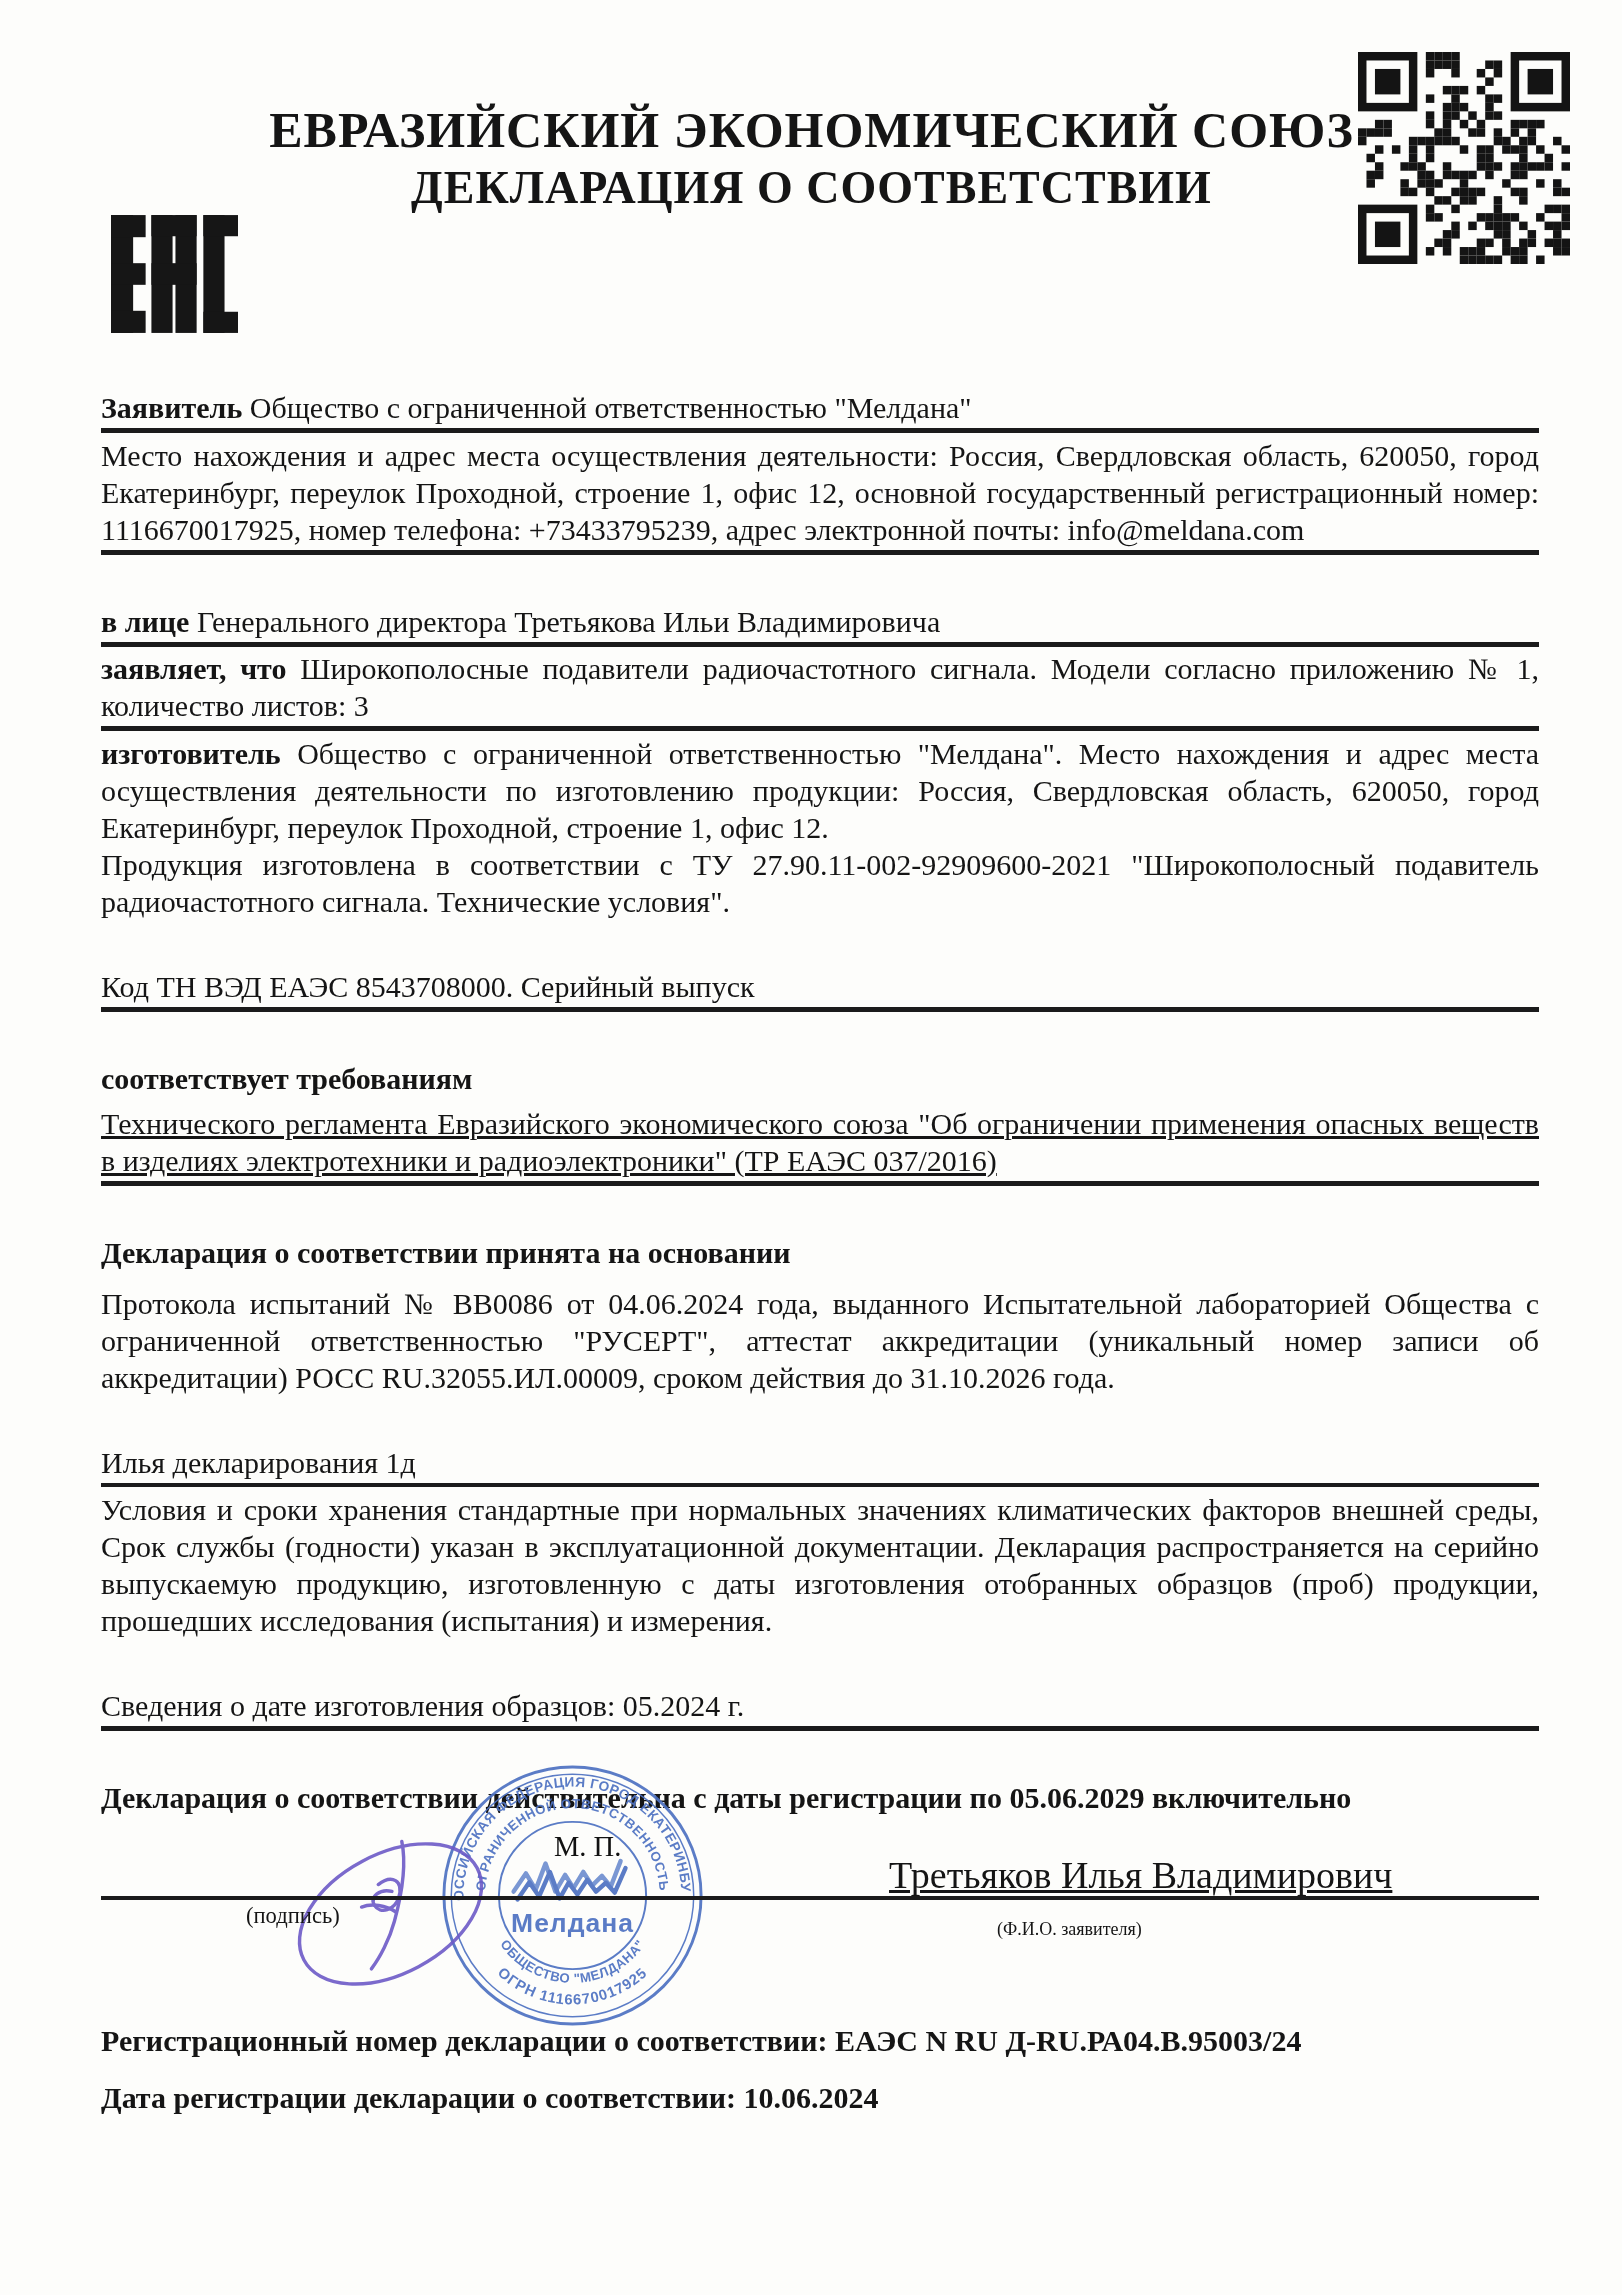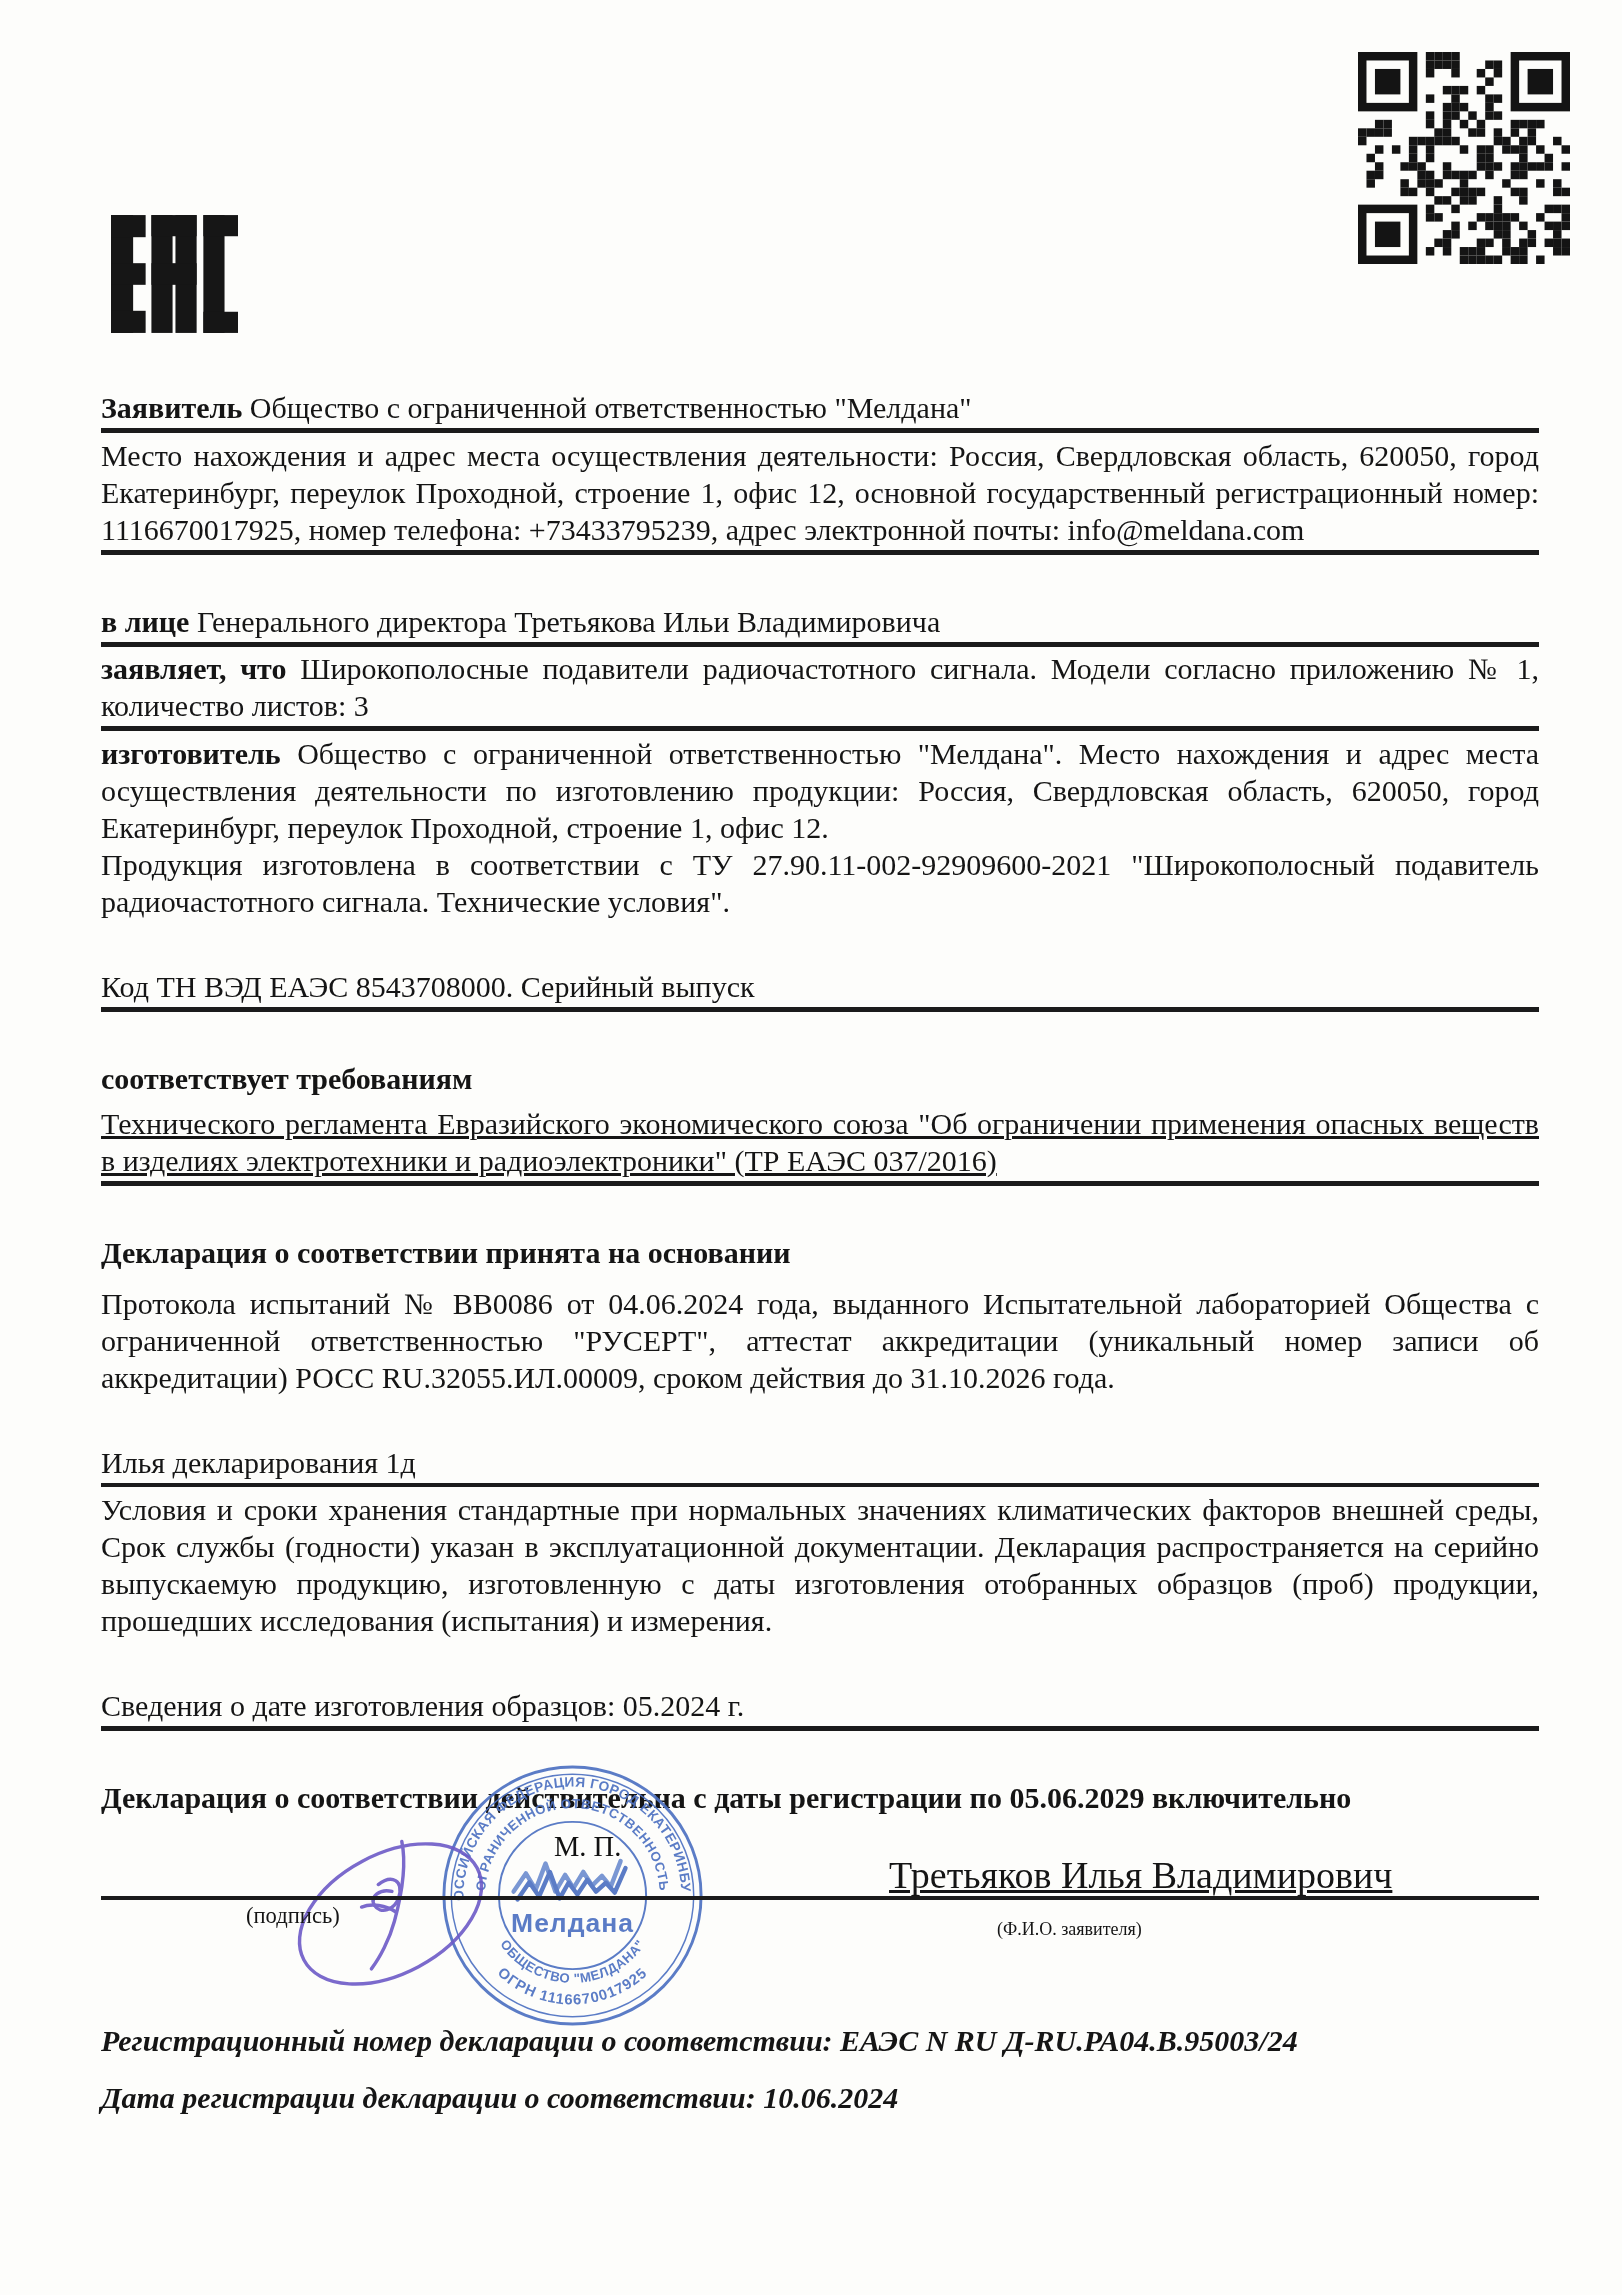--- a/index.html
+++ b/index.html
@@ -28,21 +28,21 @@
   
   .signzone{position:relative;height:206px;}
   .hline{position:absolute;left:0;top:80px;width:100%;height:3.9px;background:#1b1b1b;}
   .mp{position:absolute;left:453px;top:15px;font-size:28.5px;color:#111;}
   .sign-label{position:absolute;left:145px;top:87px;font-size:22.6px;}
   .fio{position:absolute;left:788px;top:37px;font-size:38px;text-decoration:underline;}
   .fio-label{position:absolute;left:896px;top:103px;font-size:18px;}
   .stamp{position:absolute;left:339px;top:-53px;width:265px;height:265px;opacity:.92;}
   .stamp text{font-family:"Liberation Sans","DejaVu Sans",sans-serif;}
   .signature{position:absolute;left:174px;top:-4.9px;width:231px;height:201px;opacity:.9;}
-  .reg{font-size:30px;line-height:37px;font-weight:bold;margin:0;font-style:italic;}
+  .reg{font-size:30px;line-height:37px;font-weight:bold;margin:0;}
   .reg.date{margin-top:19.6px;}
 </style>
 </head>
 <body>
 
 <div class="page">
 
   <div class="eac">
     <svg viewBox="0 0 264 245" xmlns="http://www.w3.org/2000/svg" fill="#161616">
 
@@ -55,20 +55,24 @@
       <rect x="134" y="0" width="44" height="245"></rect>
       <rect x="84" y="0" width="94" height="44"></rect>
       <rect x="84" y="100" width="94" height="45"></rect>
 
       <rect x="192" y="0" width="44" height="245"></rect>
       <rect x="192" y="0" width="72" height="44"></rect>
       <rect x="192" y="201" width="72" height="44"></rect>
     </svg>
   </div>
 
+  <div class="titles">
+    <div class="title1">ЕВРАЗИЙСКИЙ ЭКОНОМИЧЕСКИЙ СОЮЗ</div>
+    <div class="title2">ДЕКЛАРАЦИЯ О СООТВЕТСТВИИ</div>
+  </div>
 
   <div class="qr"><svg xmlns="http://www.w3.org/2000/svg" width="212" height="212" viewBox="0 0 432 432">
         <rect width="432" height="432" fill="#fdfdfb"></rect>
         <rect x="138.24" y="0" width="17.28" height="17.28" fill="#141414"></rect>
         <rect x="155.52" y="0" width="17.28" height="17.28" fill="#141414"></rect>
         <rect x="172.8" y="0" width="17.28" height="17.28" fill="#141414"></rect>
         <rect x="190.08" y="0" width="17.28" height="17.28" fill="#141414"></rect>
         <rect x="138.24" y="17.28" width="17.28" height="17.28" fill="#141414"></rect>
         <rect x="155.52" y="17.28" width="17.28" height="17.28" fill="#141414"></rect>
         <rect x="172.8" y="17.28" width="17.28" height="17.28" fill="#141414"></rect>

